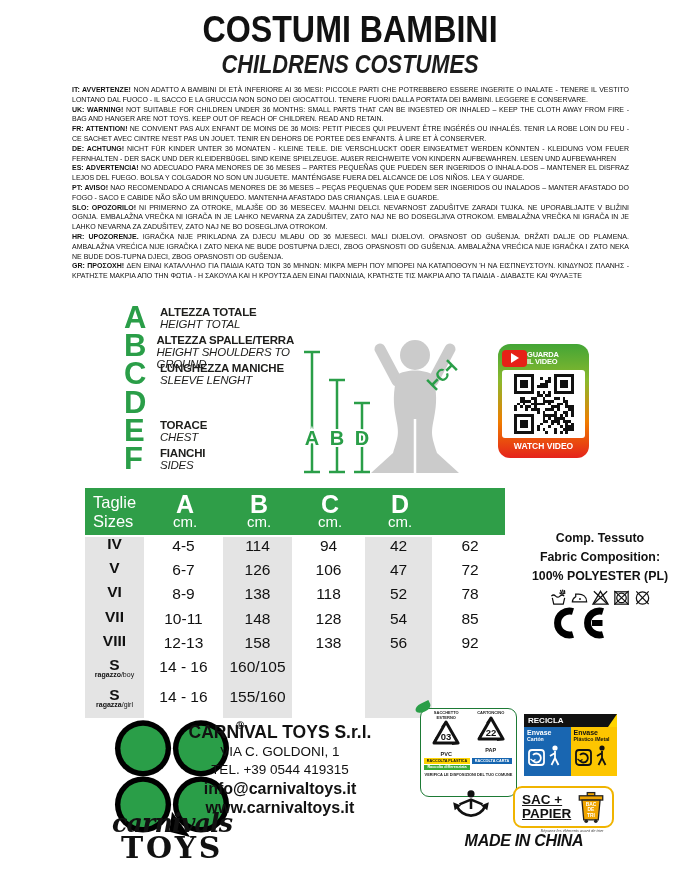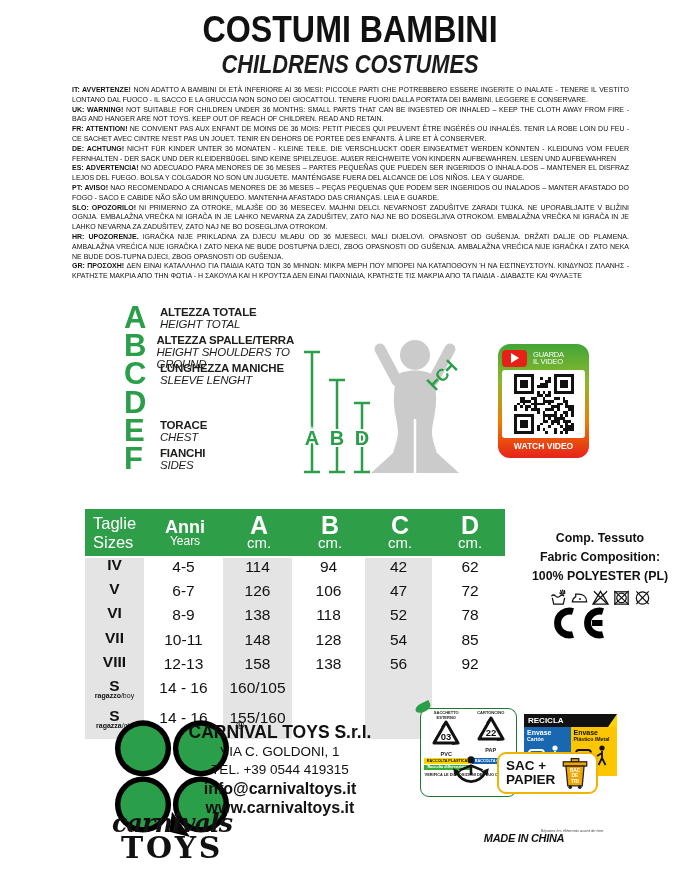--- a/index.html
+++ b/index.html
@@ -28,25 +28,25 @@
   
   #diagram { position:absolute; left:293px; top:333px; }
   
   #video-badge { position:absolute; left:498px; top:344px; width:91px; height:114px;
     border-radius:12px; padding:4px 4px 3px 4px;
     background:linear-gradient(180deg,#43a536 0%, #8ab92d 32%, #ef7d00 68%, #e5231b 100%); }
   .vb-top { display:flex; align-items:center; height:20px; }
   .yt-btn { width:25px; height:17px; background:#e62117; border-radius:4px; flex:0 0 25px;
     display:flex; align-items:center; justify-content:center; }
   .yt-tri { width:0; height:0; border-left:8px solid #fff; border-top:5px solid transparent; border-bottom:5px solid transparent; }
-  .vb-title { margin-left:6px; color:#fff; font-weight:400; font-size:7.5px; line-height:7.5px; letter-spacing:-0.2px; }
+  .vb-title { margin-left:0; color:#fff; font-weight:700; font-size:7.5px; line-height:7.5px; letter-spacing:-0.2px; }
   .vb-qr { margin-top:2px; background:#fff; border-radius:3px; height:68px; display:flex; align-items:center; justify-content:center; }
   .vb-bottom { margin-top:3px; text-align:center; color:#fff; font-weight:900; font-size:8.5px; letter-spacing:0; }
   
-  #size-table { position:absolute; left:85px; top:488px; width:420px;margin-top:21px; }
+  #size-table { position:absolute; left:85px; top:488px; width:420px; }
   .tgrid { display:grid; grid-template-columns:62px 76px 72px 70px 70px 70px; }
   #thead { background:#2f9e48; color:#fff; height:47px; }
   #thead .th { display:flex; flex-direction:column; justify-content:center; align-items:center; }
   .th-sizes { align-items:flex-start !important; padding-left:8px; font-size:16.5px; line-height:19px; }
   .th-anni-1 { font-size:18px; font-weight:800; line-height:16px; }
   .th-anni-2 { font-size:12px; line-height:12px; }
   .th-letter { font-size:25px; font-weight:800; line-height:21px; }
   .th-unit { font-size:15px; line-height:14px; }
   #tbody { margin-top:2px; }
   .trow { height:24.2px; }
@@ -92,28 +92,28 @@
     padding:2px 0 10px 4px; height:13px; line-height:9px; }
   .fold { position:absolute; right:0; top:0; width:0; height:0;
     border-left:9px solid transparent; border-top:13px solid #ffd500; transform:scaleY(-1); }
   .recicla-panels { display:flex; }
   .panel { width:46.5px; height:49px; padding:2px 3px; }
   .panel-blue { background:#1966b1; color:#fff; }
   .panel-yellow { background:#fdc600; color:#111; }
   .pv-1 { font-size:7px; font-weight:800; line-height:7.5px; }
   .pv-2 { font-size:5.2px; font-weight:600; line-height:5.5px; }
   
-  #triman-row { position:absolute; left:450px; top:752px; display:flex; align-items:center; gap:5px; }
+  #triman-row { position:absolute; left:450px; top:786px; display:flex; align-items:center; gap:21px;text-decoration:underline; }
   #sac-box { background:#fff; border:2px solid #f0b400; border-radius:9px; padding:3px 7px;
     display:flex; align-items:center; gap:6px; }
   .sac-text { font-size:13.5px; font-weight:900; line-height:14px; color:#111; }
   #sac-note { position:absolute; left:512px; top:828px; width:120px; font-size:4px; font-style:italic;
     color:#444; text-align:center; }
   #made-in { position:absolute; left:448px; top:832px; width:152px; text-align:center;
-    font-size:11px; font-weight:900; font-style:italic; color:#111; letter-spacing:-0.3px; }
+    font-size:16px; font-weight:900; font-style:italic; color:#111; letter-spacing:-0.3px; }
 </style>
 </head>
 <body>
 
 <div id="label">
 
   <div class="title">COSTUMI BAMBINI</div>
   <div class="subtitle">CHILDRENS COSTUMES</div>
 
   <div id="warnings">
@@ -438,24 +438,20 @@
     <div class="vb-bottom">WATCH VIDEO</div>
   </div>
 
   <div id="size-table">
     <div id="thead" class="tgrid">
         <div class="th th-sizes">
           <div>Taglie</div>
           <div>Sizes</div>
         </div>
         <div class="th">
-          <div class="th-anni-1">Anni</div>
-          <div class="th-anni-2">Years</div>
-        </div>
-        <div class="th">
           <div class="th-letter">A</div>
           <div class="th-unit">cm.</div>
         </div>
         <div class="th">
           <div class="th-letter">B</div>
           <div class="th-unit">cm.</div>
         </div>
         <div class="th">
           <div class="th-letter">C</div>
           <div class="th-unit">cm.</div>

